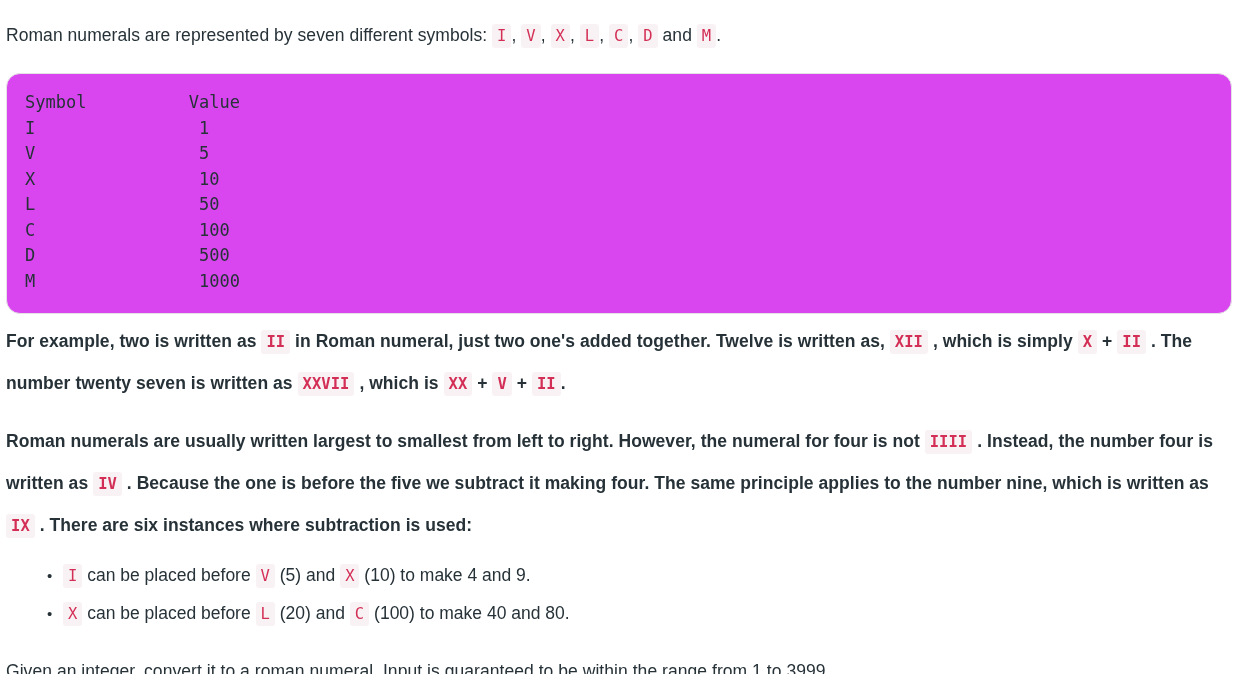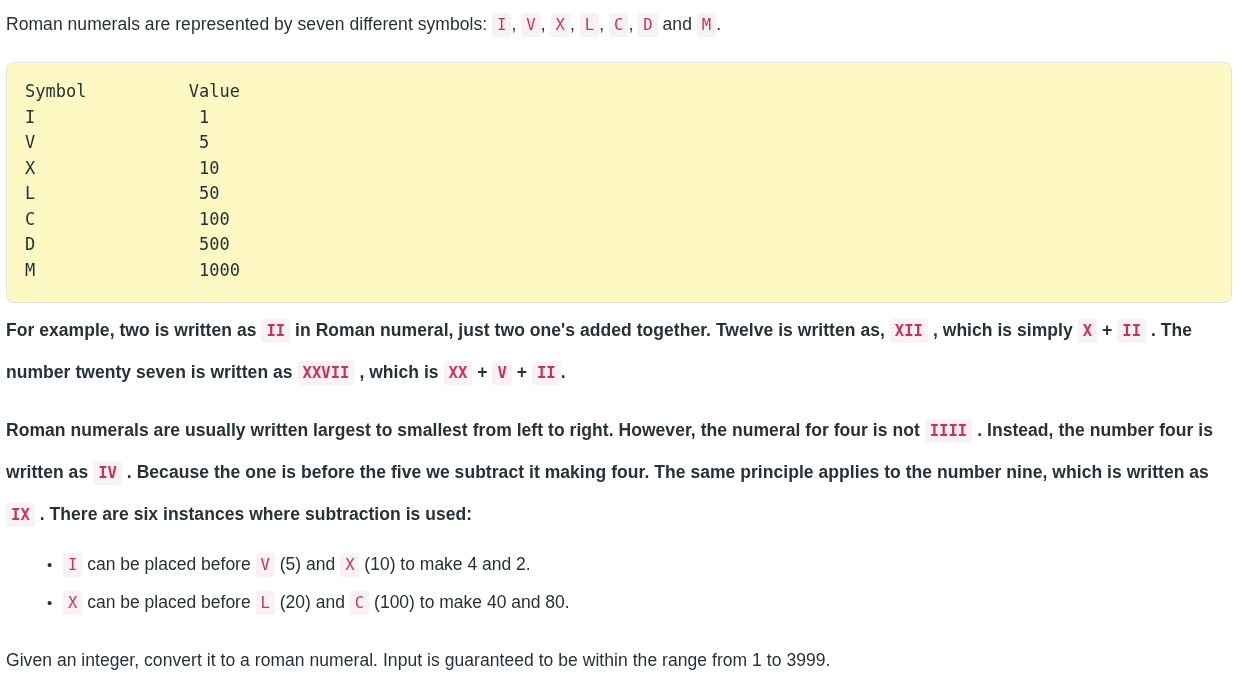--- a/index.html
+++ b/index.html
@@ -19,41 +19,41 @@
     padding: 0 6px;
     width: 1240px;
   }
   p.para {
     margin: 0;
     font-size: 17.5px;
     line-height: 41px;
     color: #263238;
     letter-spacing: 0.05px;
   }
-  .p-intro { padding-top: 4px; }
+  .p-intro { padding-top: 15px; }
   .p-example { padding-top: 7px; font-weight: bold; }
   .p-largest { padding-top: 16px; font-weight: bold; }
   .p-given { padding-top: 18px; }
 
   code.ic {
     font-family: "DejaVu Sans Mono", "Liberation Mono", monospace;
     font-size: 15.5px;
     color: #d32f56;
     background: #f9f2f4;
     border-radius: 3px;
     padding: 3px 5px;
     white-space: pre;
   }
 
   pre.codeblock {
     box-sizing: border-box;
     margin: 16px 0 0 0;
-    background: #fef9c3;
+    background: #d946ef;
     border: 1px solid #e3e3e3;
-    border-radius: 8px;
+    border-radius: 14px;
     padding: 16px 22px 16px 18px;
     font-family: "DejaVu Sans Mono", "Liberation Mono", monospace;
     font-size: 17px;
     line-height: 25.5px;
     color: #263238;
     width: 1226px;
     height: 241px;
     overflow: hidden;
   }
 
@@ -91,19 +91,19 @@
 L                50
 C                100
 D                500
 M                1000</pre>
 
   <p class="para p-example"><span>For example, two is written as</span> <code class="ic">II</code> <span>in Roman numeral, just two one's added together. Twelve is written as,</span> <code class="ic">XII</code> <span>, which is simply</span> <code class="ic">X</code> <span>+</span> <code class="ic">II</code> <span>. The number twenty seven is written as</span> <code class="ic">XXVII</code> <span>, which is</span> <code class="ic">XX</code> <span>+</span> <code class="ic">V</code> <span>+</span> <code class="ic">II</code><span>.</span></p>
 
   <p class="para p-largest"><span>Roman numerals are usually written largest to smallest from left to right. However, the numeral for four is not</span> <code class="ic">IIII</code> <span>. Instead, the number four is written as</span> <code class="ic">IV</code> <span>. Because the one is before the five we subtract it making four. The same principle applies to the number nine, which is written as</span> <code class="ic">IX</code> <span>. There are six instances where subtraction is used:</span></p>
 
   <ul class="sublist">
-    <li><code class="ic">I</code> <span>can be placed before</span> <code class="ic">V</code> <span>(5)</span> <span>and</span> <code class="ic">X</code> <span>(10)</span> <span>to make 4 and 2.</span></li>
+    <li><code class="ic">I</code> <span>can be placed before</span> <code class="ic">V</code> <span>(5)</span> <span>and</span> <code class="ic">X</code> <span>(10)</span> <span>to make 4 and 9.</span></li>
     <li><code class="ic">X</code> <span>can be placed before</span> <code class="ic">L</code> <span>(20)</span> <span>and</span> <code class="ic">C</code> <span>(100)</span> <span>to make 40 and 80.</span></li>
   </ul>
 
   <p class="para p-given">Given an integer, convert it to a roman numeral. Input is guaranteed to be within the range from 1 to 3999.</p>
 
 </div>
 
 </body></html>

